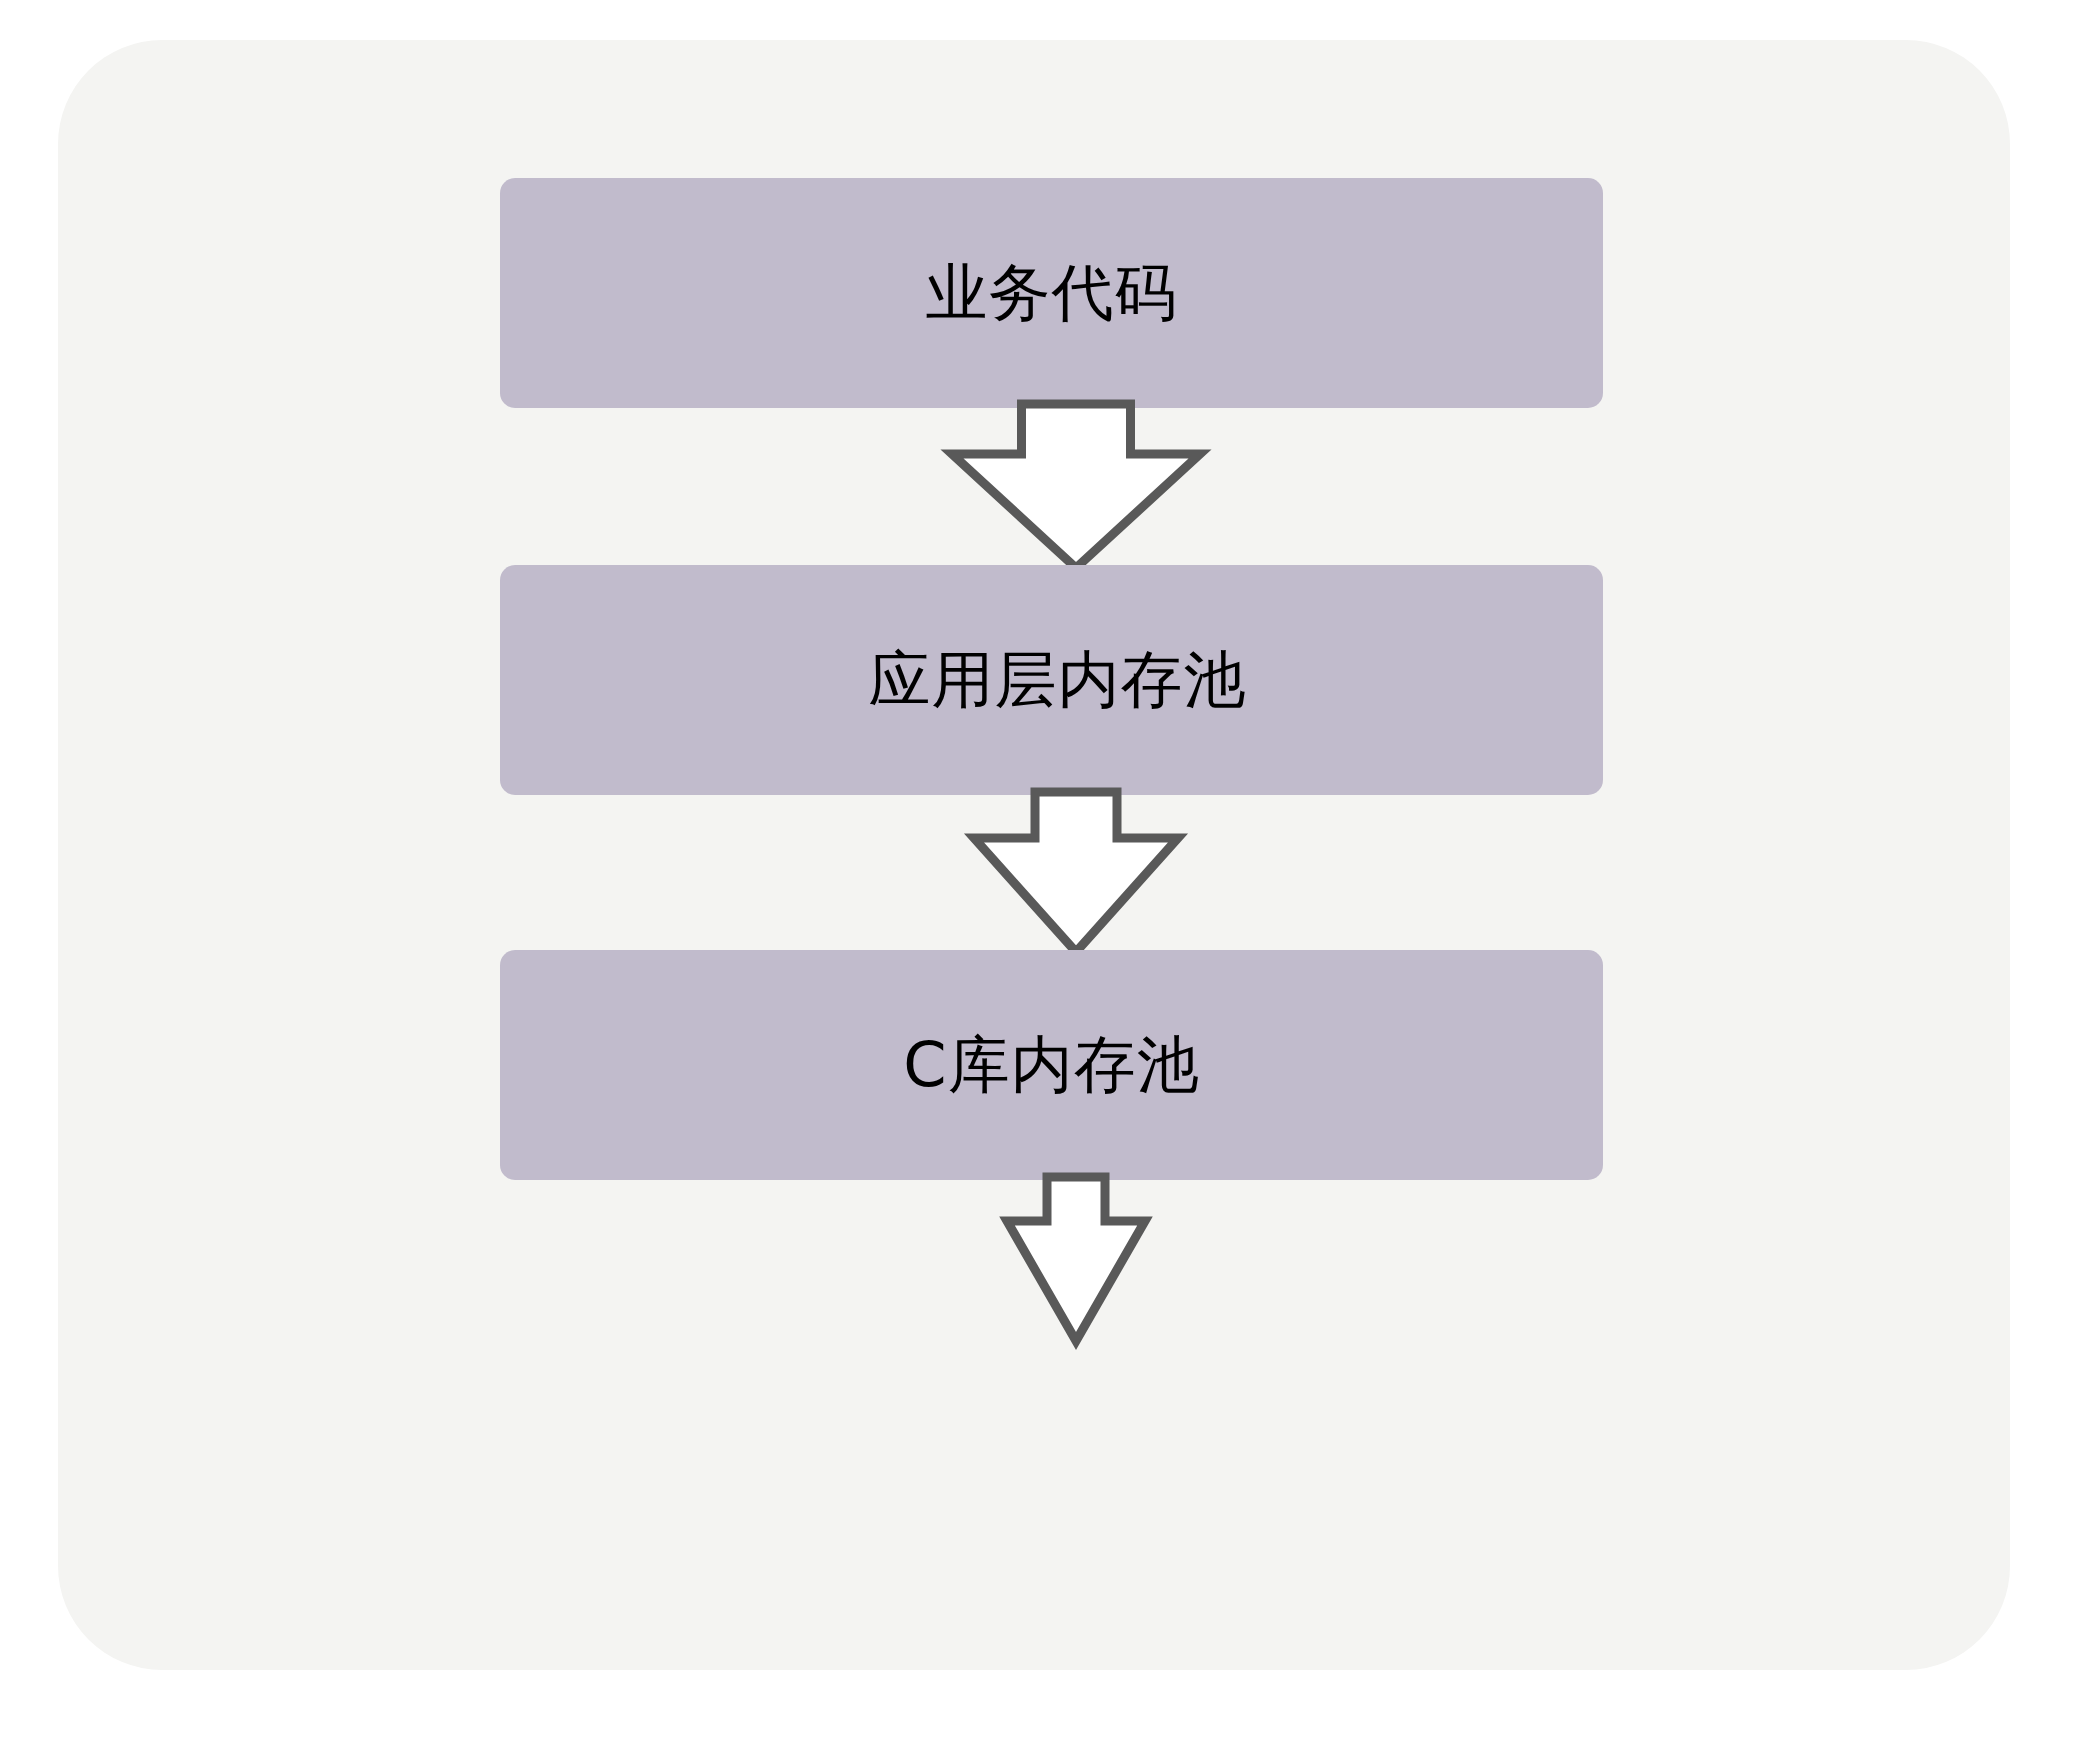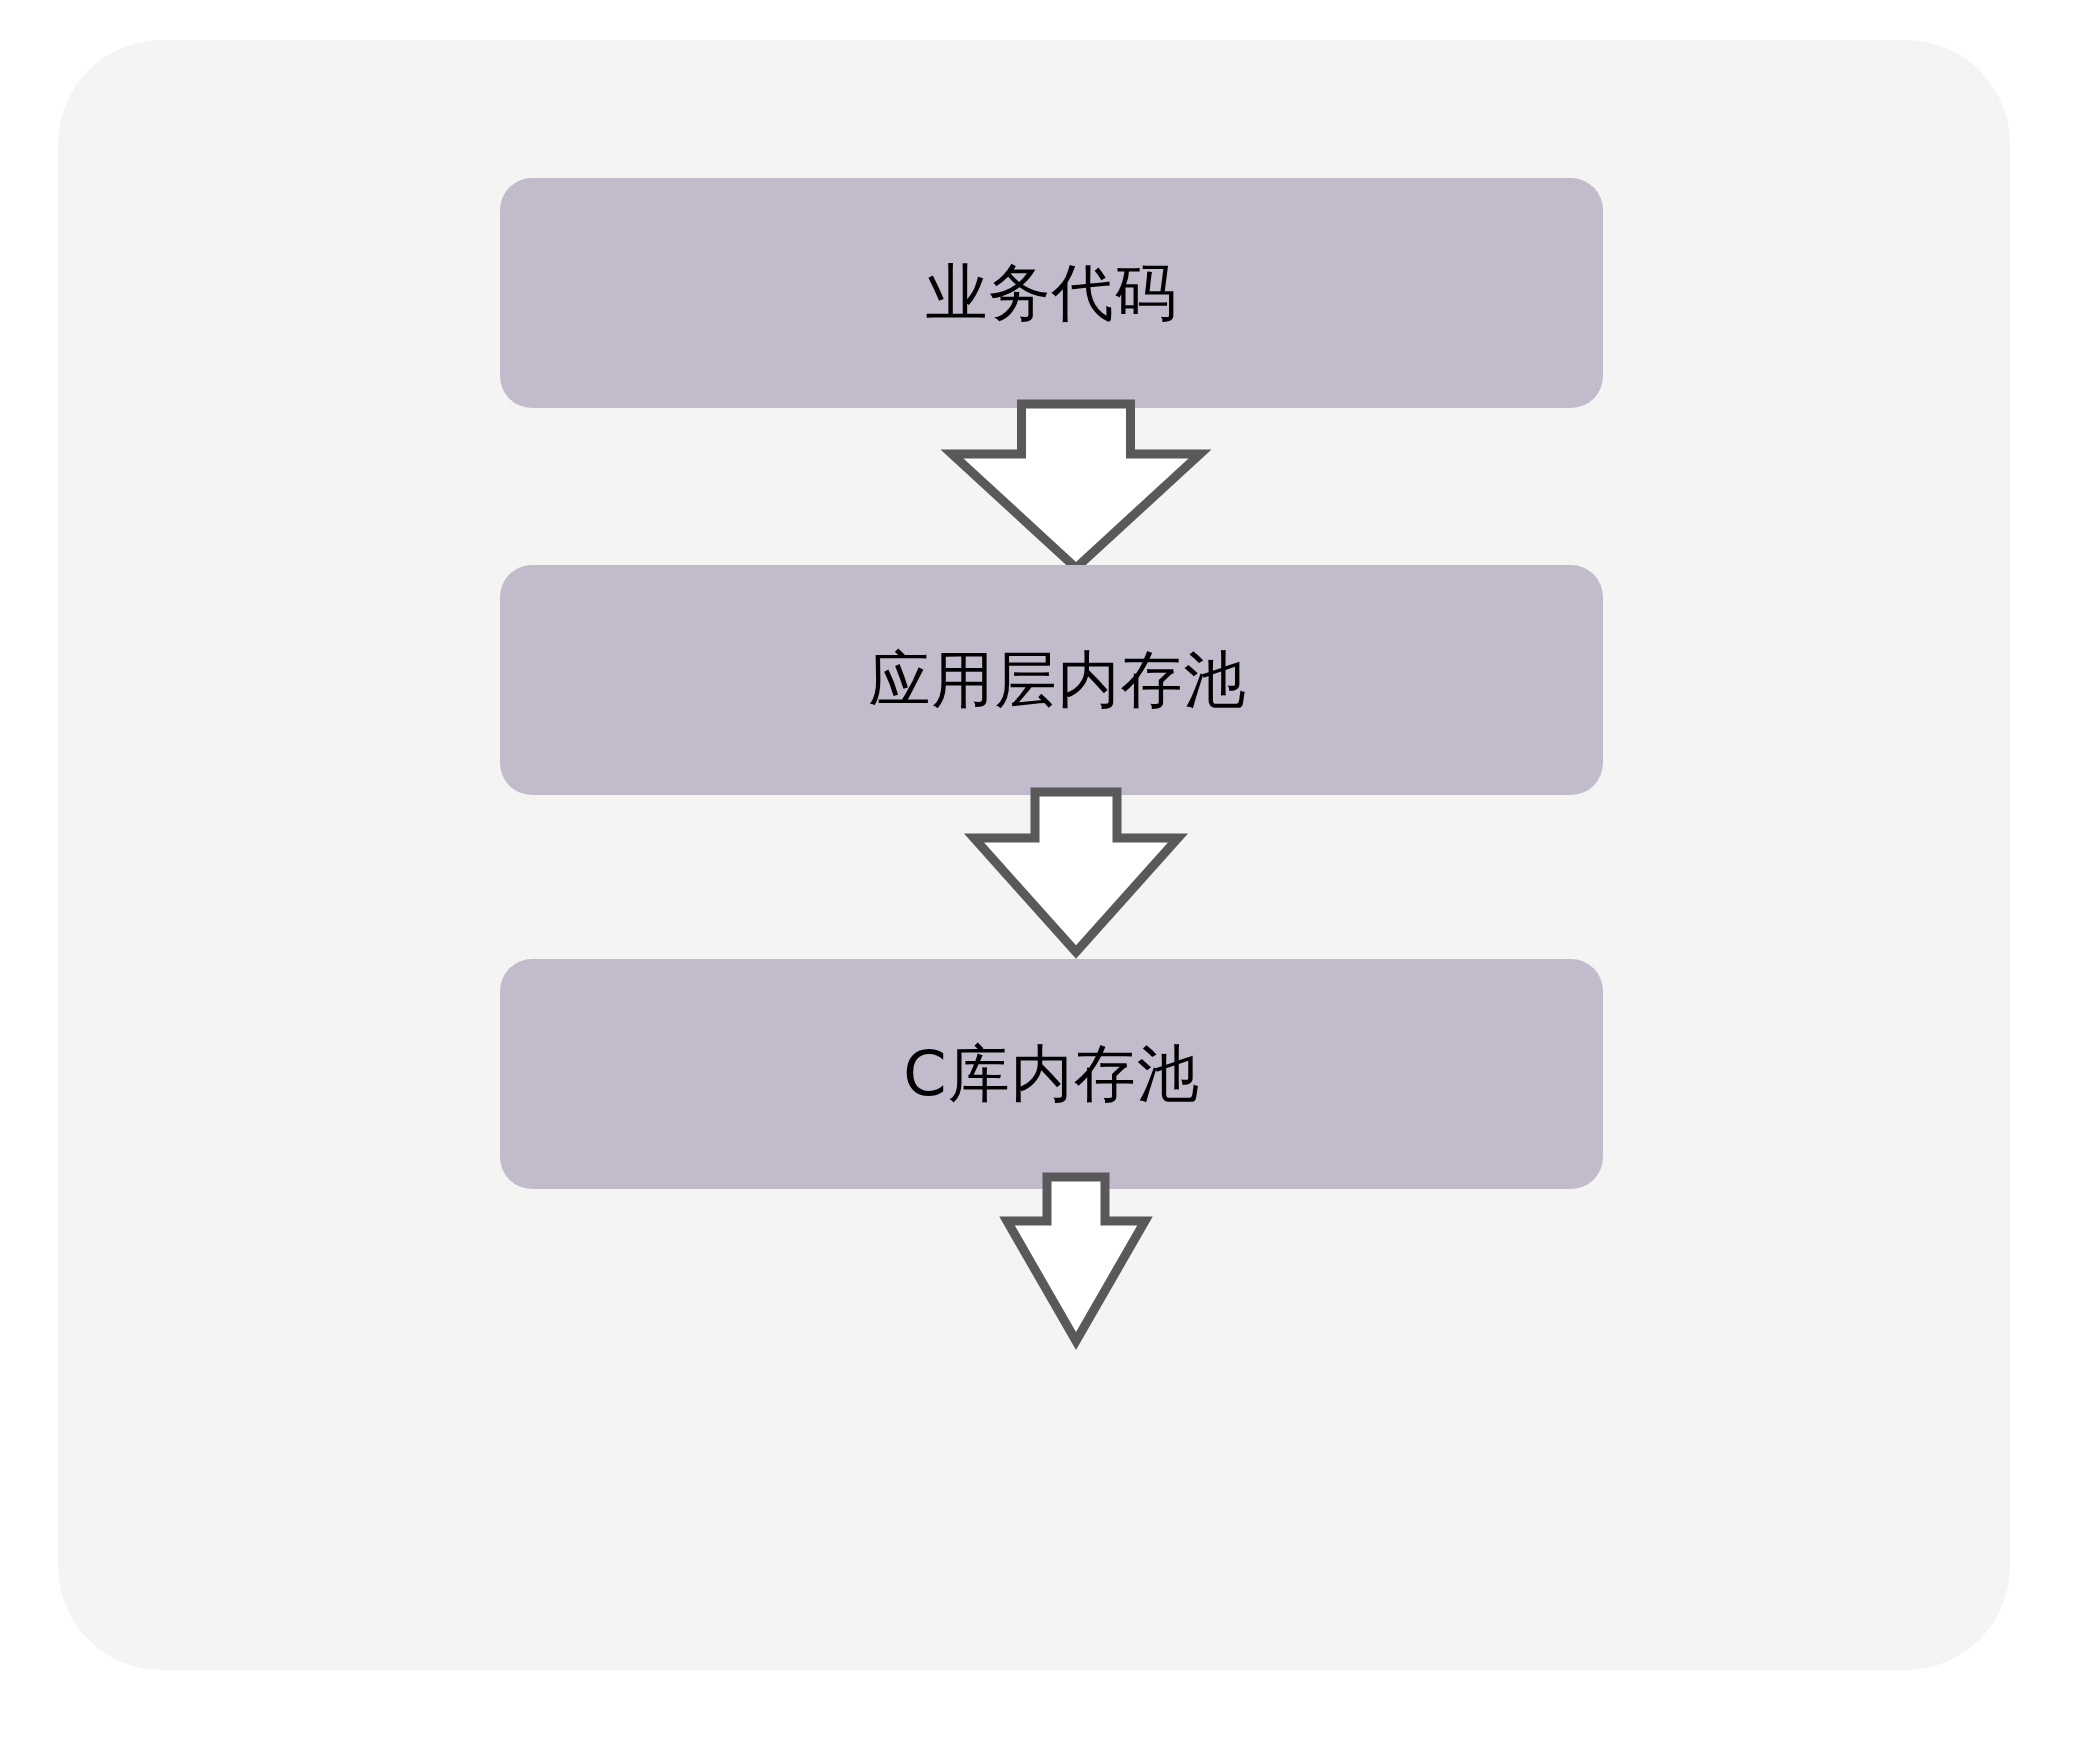--- a/index.html
+++ b/index.html
@@ -41,40 +41,40 @@
     width: 2089px;
     height: 1745px;
   }
 
   .node {
     position: absolute;
     left: 500px;
     width: 1103px;
     height: 230px;
     background: #c1bbcc;
-    border-radius: 32px;
+    border-radius: 15px;
     display: flex;
     align-items: center;
     justify-content: center;
     box-sizing: border-box;
   }
 
   .node-label {
     font-size: 62px;
     line-height: 1;
     color: #000000;
     letter-spacing: 1px;
     font-weight: 400;
     white-space: nowrap;
     font-family: "DejaVu Sans", "Liberation Sans", sans-serif;
   }
 
   .node-0 { top: 178px; }
   .node-1 { top: 565px; padding-left: 12px; }
-  .node-2 { top: 950px; margin-top: 9px; }
+  .node-2 { top: 950px; }
   .node-3 { top: 1337px; }
 
   .arrow {
     position: absolute;
     left: 0;
     width: 2089px;
   }
   .arrow svg { display: block; overflow: visible; }
 
   .arrow-0 { top: 398px; height: 176px; }

